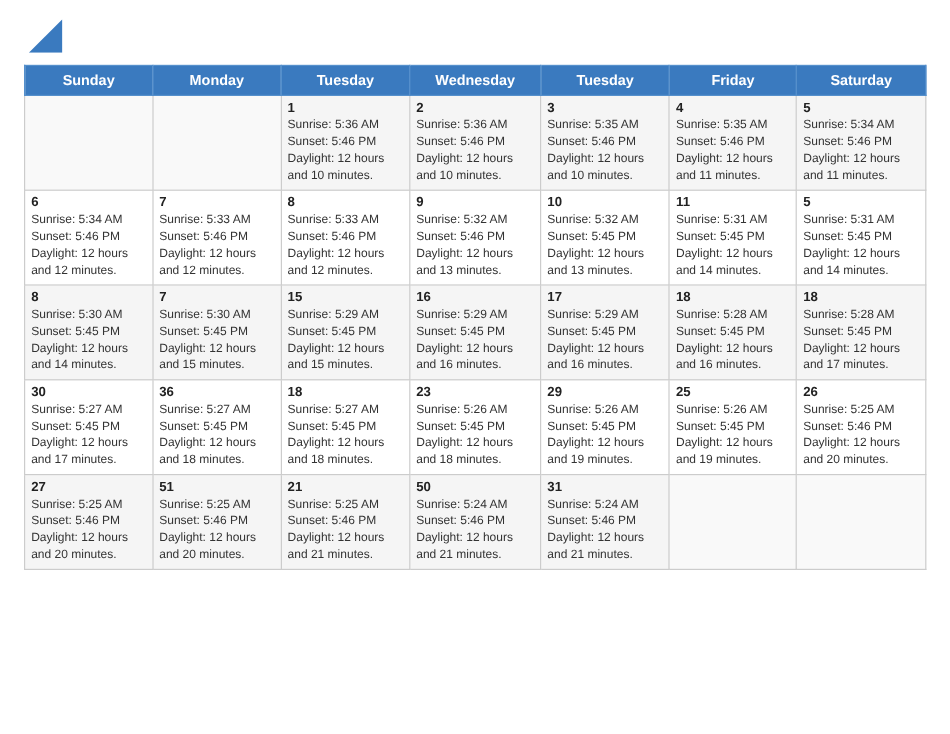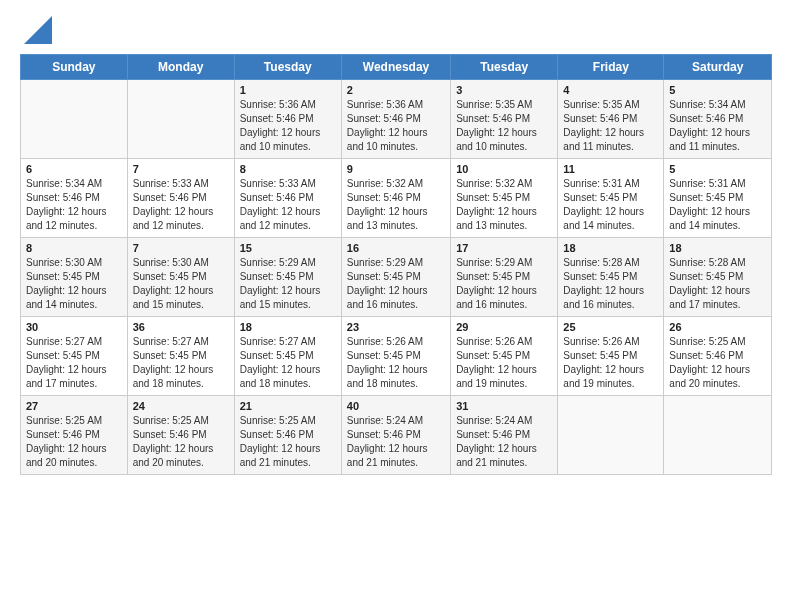--- a/index.html
+++ b/index.html
@@ -170,22 +170,22 @@
           <td><span class="day-num">30</span><span class="day-info">Sunrise: 5:27 AM<br>Sunset: 5:45 PM<br>Daylight: 12 hours and 17 minutes.</span></td>
           <td><span class="day-num">36</span><span class="day-info">Sunrise: 5:27 AM<br>Sunset: 5:45 PM<br>Daylight: 12 hours and 18 minutes.</span></td>
           <td><span class="day-num">18</span><span class="day-info">Sunrise: 5:27 AM<br>Sunset: 5:45 PM<br>Daylight: 12 hours and 18 minutes.</span></td>
           <td><span class="day-num">23</span><span class="day-info">Sunrise: 5:26 AM<br>Sunset: 5:45 PM<br>Daylight: 12 hours and 18 minutes.</span></td>
           <td><span class="day-num">29</span><span class="day-info">Sunrise: 5:26 AM<br>Sunset: 5:45 PM<br>Daylight: 12 hours and 19 minutes.</span></td>
           <td><span class="day-num">25</span><span class="day-info">Sunrise: 5:26 AM<br>Sunset: 5:45 PM<br>Daylight: 12 hours and 19 minutes.</span></td>
           <td><span class="day-num">26</span><span class="day-info">Sunrise: 5:25 AM<br>Sunset: 5:46 PM<br>Daylight: 12 hours and 20 minutes.</span></td>
         </tr>
         <tr>
           <td><span class="day-num">27</span><span class="day-info">Sunrise: 5:25 AM<br>Sunset: 5:46 PM<br>Daylight: 12 hours and 20 minutes.</span></td>
-          <td><span class="day-num">24</span><span class="day-info">Sunrise: 5:25 AM<br>Sunset: 5:46 PM<br>Daylight: 12 hours and 20 minutes.</span></td>
+          <td><span class="day-num">51</span><span class="day-info">Sunrise: 5:25 AM<br>Sunset: 5:46 PM<br>Daylight: 12 hours and 20 minutes.</span></td>
           <td><span class="day-num">21</span><span class="day-info">Sunrise: 5:25 AM<br>Sunset: 5:46 PM<br>Daylight: 12 hours and 21 minutes.</span></td>
-          <td><span class="day-num">40</span><span class="day-info">Sunrise: 5:24 AM<br>Sunset: 5:46 PM<br>Daylight: 12 hours and 21 minutes.</span></td>
+          <td><span class="day-num">50</span><span class="day-info">Sunrise: 5:24 AM<br>Sunset: 5:46 PM<br>Daylight: 12 hours and 21 minutes.</span></td>
           <td><span class="day-num">31</span><span class="day-info">Sunrise: 5:24 AM<br>Sunset: 5:46 PM<br>Daylight: 12 hours and 21 minutes.</span></td>
           <td class="empty-cell"></td>
           <td class="empty-cell"></td>
         </tr>
       </tbody>
   </table>
 </div>
 
 </body></html>

